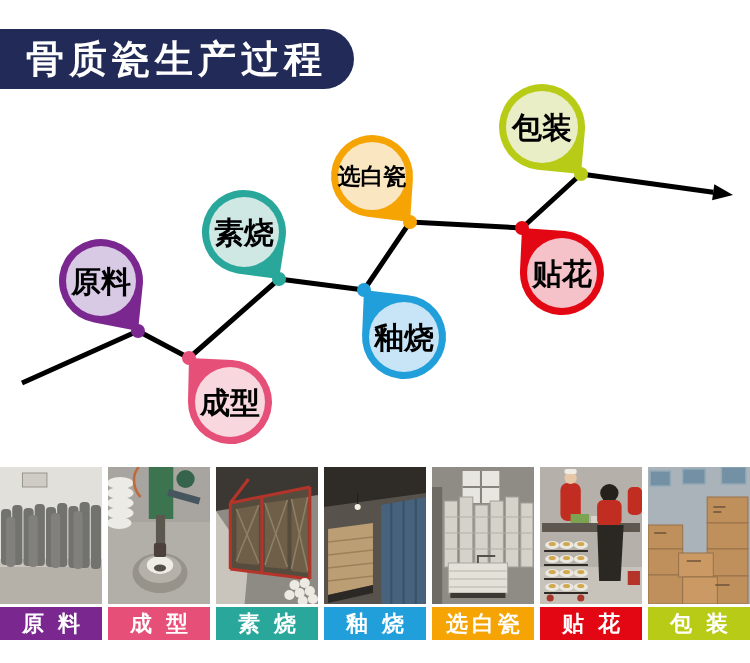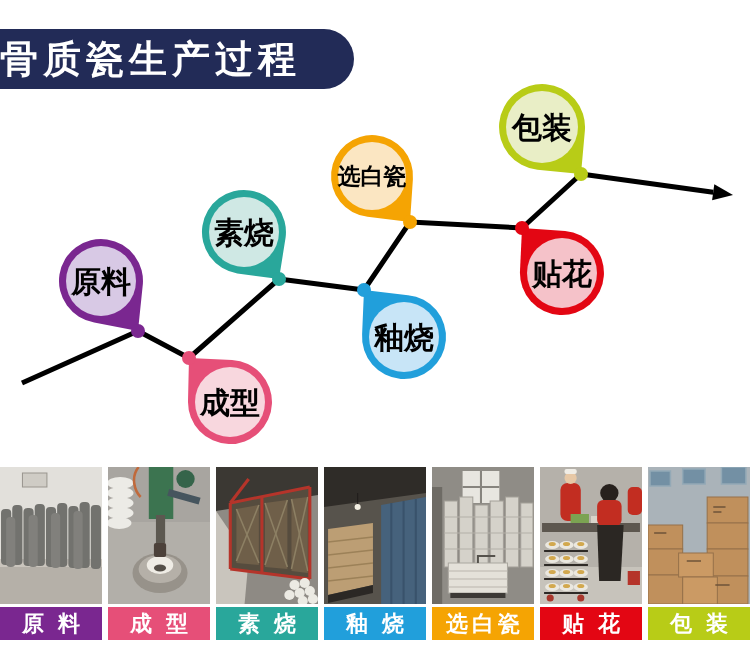--- a/index.html
+++ b/index.html
@@ -8,21 +8,21 @@
     width:750px;height:663px;
     background:#ffffff;
     overflow:hidden;
     font-family:"DejaVu Sans","Liberation Sans",sans-serif;
   }
   .banner{
     position:absolute;left:0;top:29px;
     width:354px;height:60px;
     border-radius:0 30px 30px 0;
     display:flex;align-items:center;
-    box-sizing:border-box;
+    padding-left:26px;box-sizing:border-box;
     z-index:2;
   }
   .banner span{
     font-size:38px;font-weight:bold;letter-spacing:5px;white-space:nowrap;
   }
   .flow{
     position:absolute;left:0;top:0;
     width:750px;height:465px;
     z-index:1;
   }

